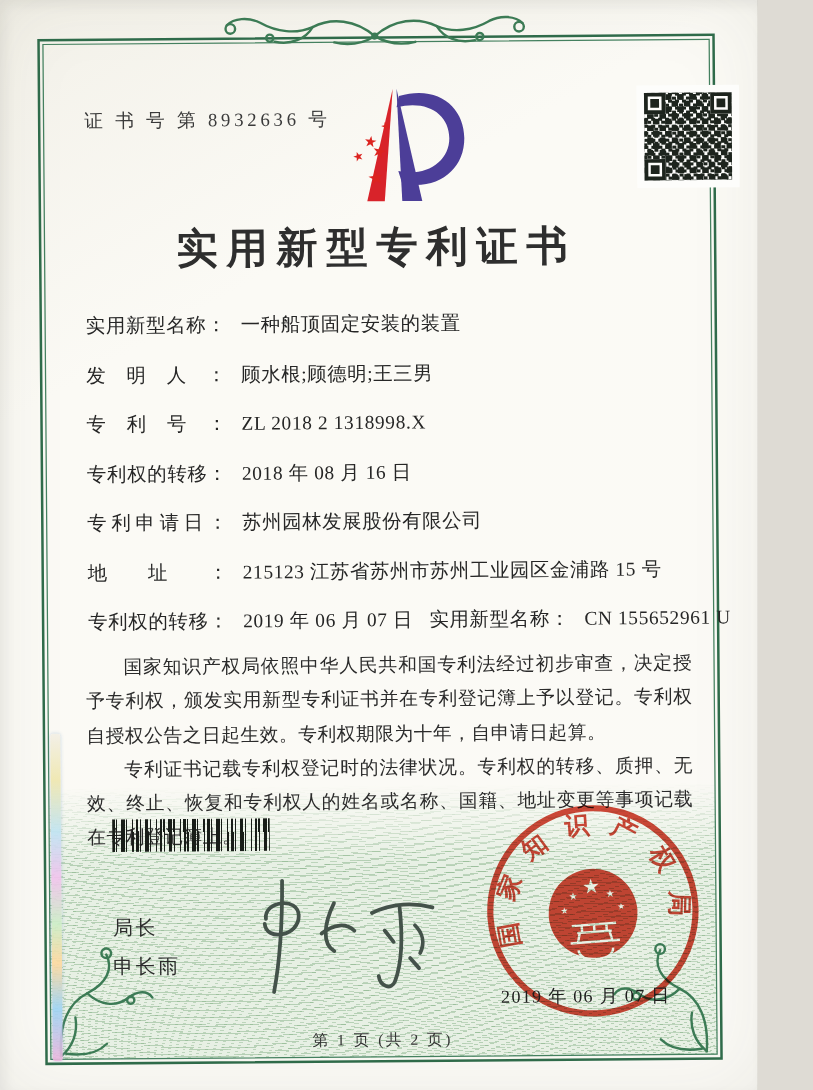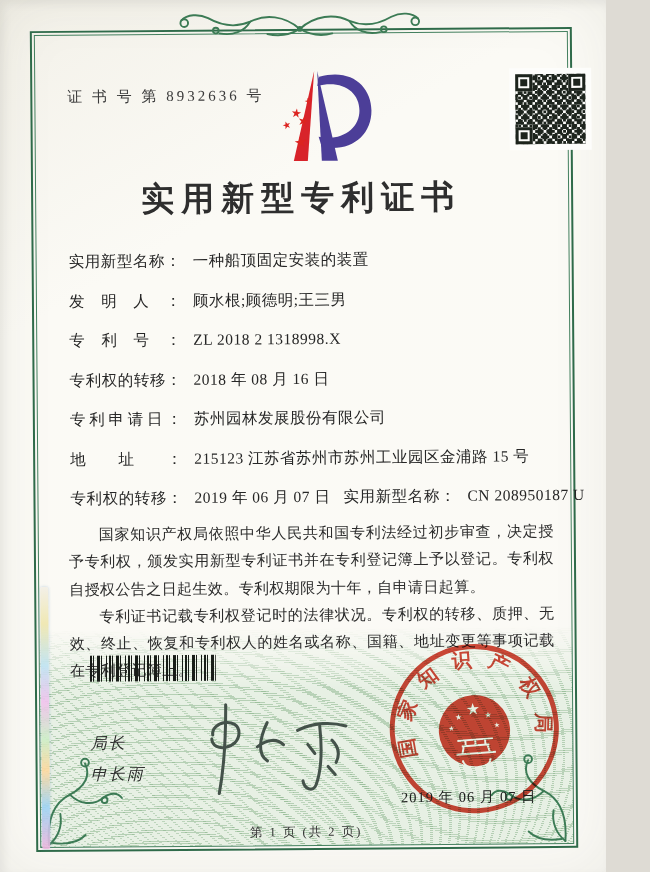--- a/index.html
+++ b/index.html
@@ -69,21 +69,21 @@
       #181d18 0 2px, transparent 2px 3px,
       #181d18 3px 4px, transparent 4px 7px,
       #181d18 7px 10px, transparent 10px 11px,
       #181d18 11px 12px, transparent 12px 16px,
       #181d18 16px 17px, transparent 17px 19px); }
 
   .hologram { position:absolute; left:39px; top:585px; bottom:25px; width:8px; border-radius:2px; opacity:.9;
     background:linear-gradient(180deg,#f2efe6 0%,#efe6ae 14%,#bfe3f2 30%,#f2c3ee 44%,#cdeec8 58%,#ffd9a0 70%,#9fd4f5 84%,#eeb6df 100%);
     box-shadow:0 0 3px rgba(120,160,200,.5); }
 
-  .signer { position:absolute; left:88px; top:726px; font-size:16px; color:#2c2c2c; line-height:31px; letter-spacing:2px;font-style:italic; }
+  .signer { position:absolute; left:88px; top:726px; font-size:16px; color:#2c2c2c; line-height:31px; letter-spacing:2px; }
   .signature { position:absolute; left:176px; top:696px; width:192px; height:106px; }
   .signature svg { width:100%; height:100%; }
 
   .seal { position:absolute; left:383px; top:641px; width:178px; height:178px;
     mix-blend-mode:multiply; opacity:.93; transform:rotate(-4deg); }
   .seal svg { width:100%; height:100%; }
   .seal-date { position:absolute; left:398px; top:789px; font-size:14.5px; color:#1d1d1d; letter-spacing:1px; }
 
   .footer { position:absolute; top:824px; left:0; width:100%; text-align:center;
     font-size:12.5px; letter-spacing:2px; color:#333; }
@@ -176,21 +176,21 @@
       </div>
       <div class="f-row">
         <span class="f-label">专利申请日：</span><span class="f-value">苏州园林发展股份有限公司</span>
       </div>
       <div class="f-row">
         <span class="f-label">地址：</span><span class="f-value">215123 江苏省苏州市苏州工业园区金浦路 15 号</span>
       </div>
       <div class="f-row">
         <span class="f-label">专利权的转移：</span><span class="f-value">2019 年 06 月 07 日</span>
         <span class="grant-2">
-          <span class="f-label">实用新型名称：</span><span class="f-value">CN 208950187 U</span>
+          <span class="f-label">实用新型名称：</span><span class="f-value">CN 155652961 U</span>
         </span>
       </div>
     </div>
 
     <div class="paras">
       <p>国家知识产权局依照中华人民共和国专利法经过初步审查，决定授予专利权，颁发实用新型专利证书并在专利登记簿上予以登记。专利权自授权公告之日起生效。专利权期限为十年，自申请日起算。</p>
       <p>专利证书记载专利权登记时的法律状况。专利权的转移、质押、无效、终止、恢复和专利权人的姓名或名称、国籍、地址变更等事项记载在专利登记簿上。</p>
     </div>
 
     <div class="barcode"></div>

